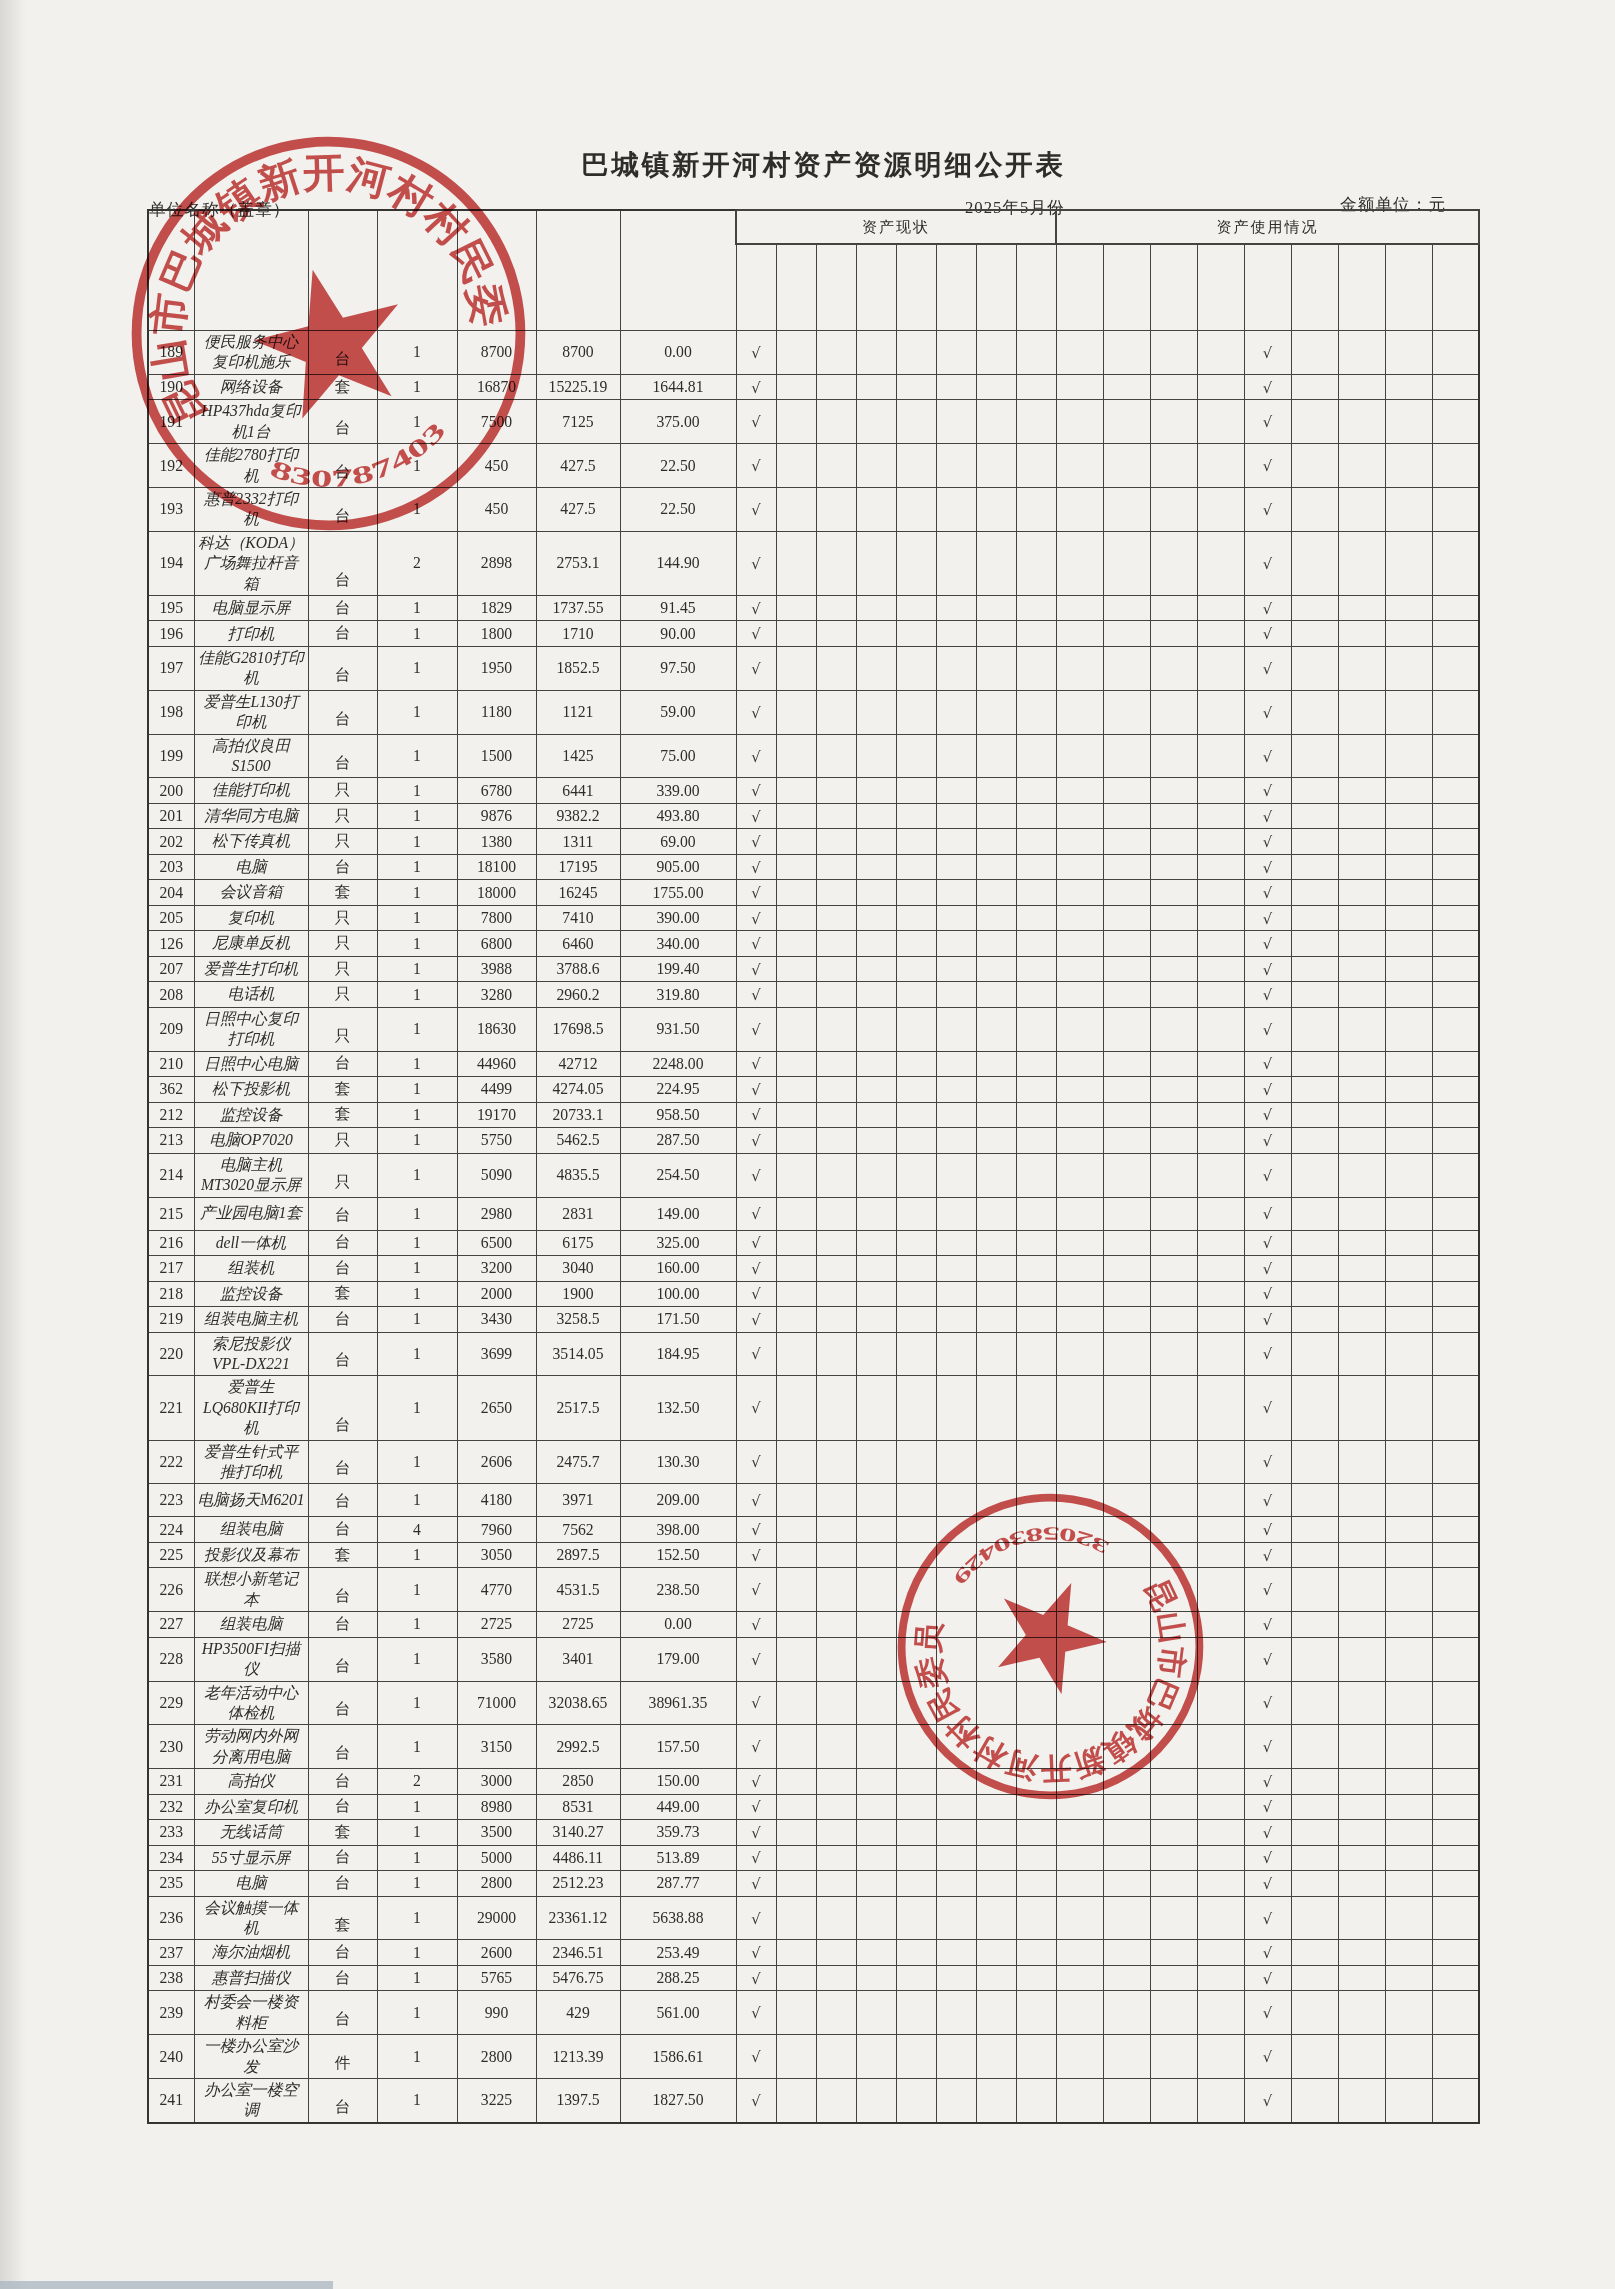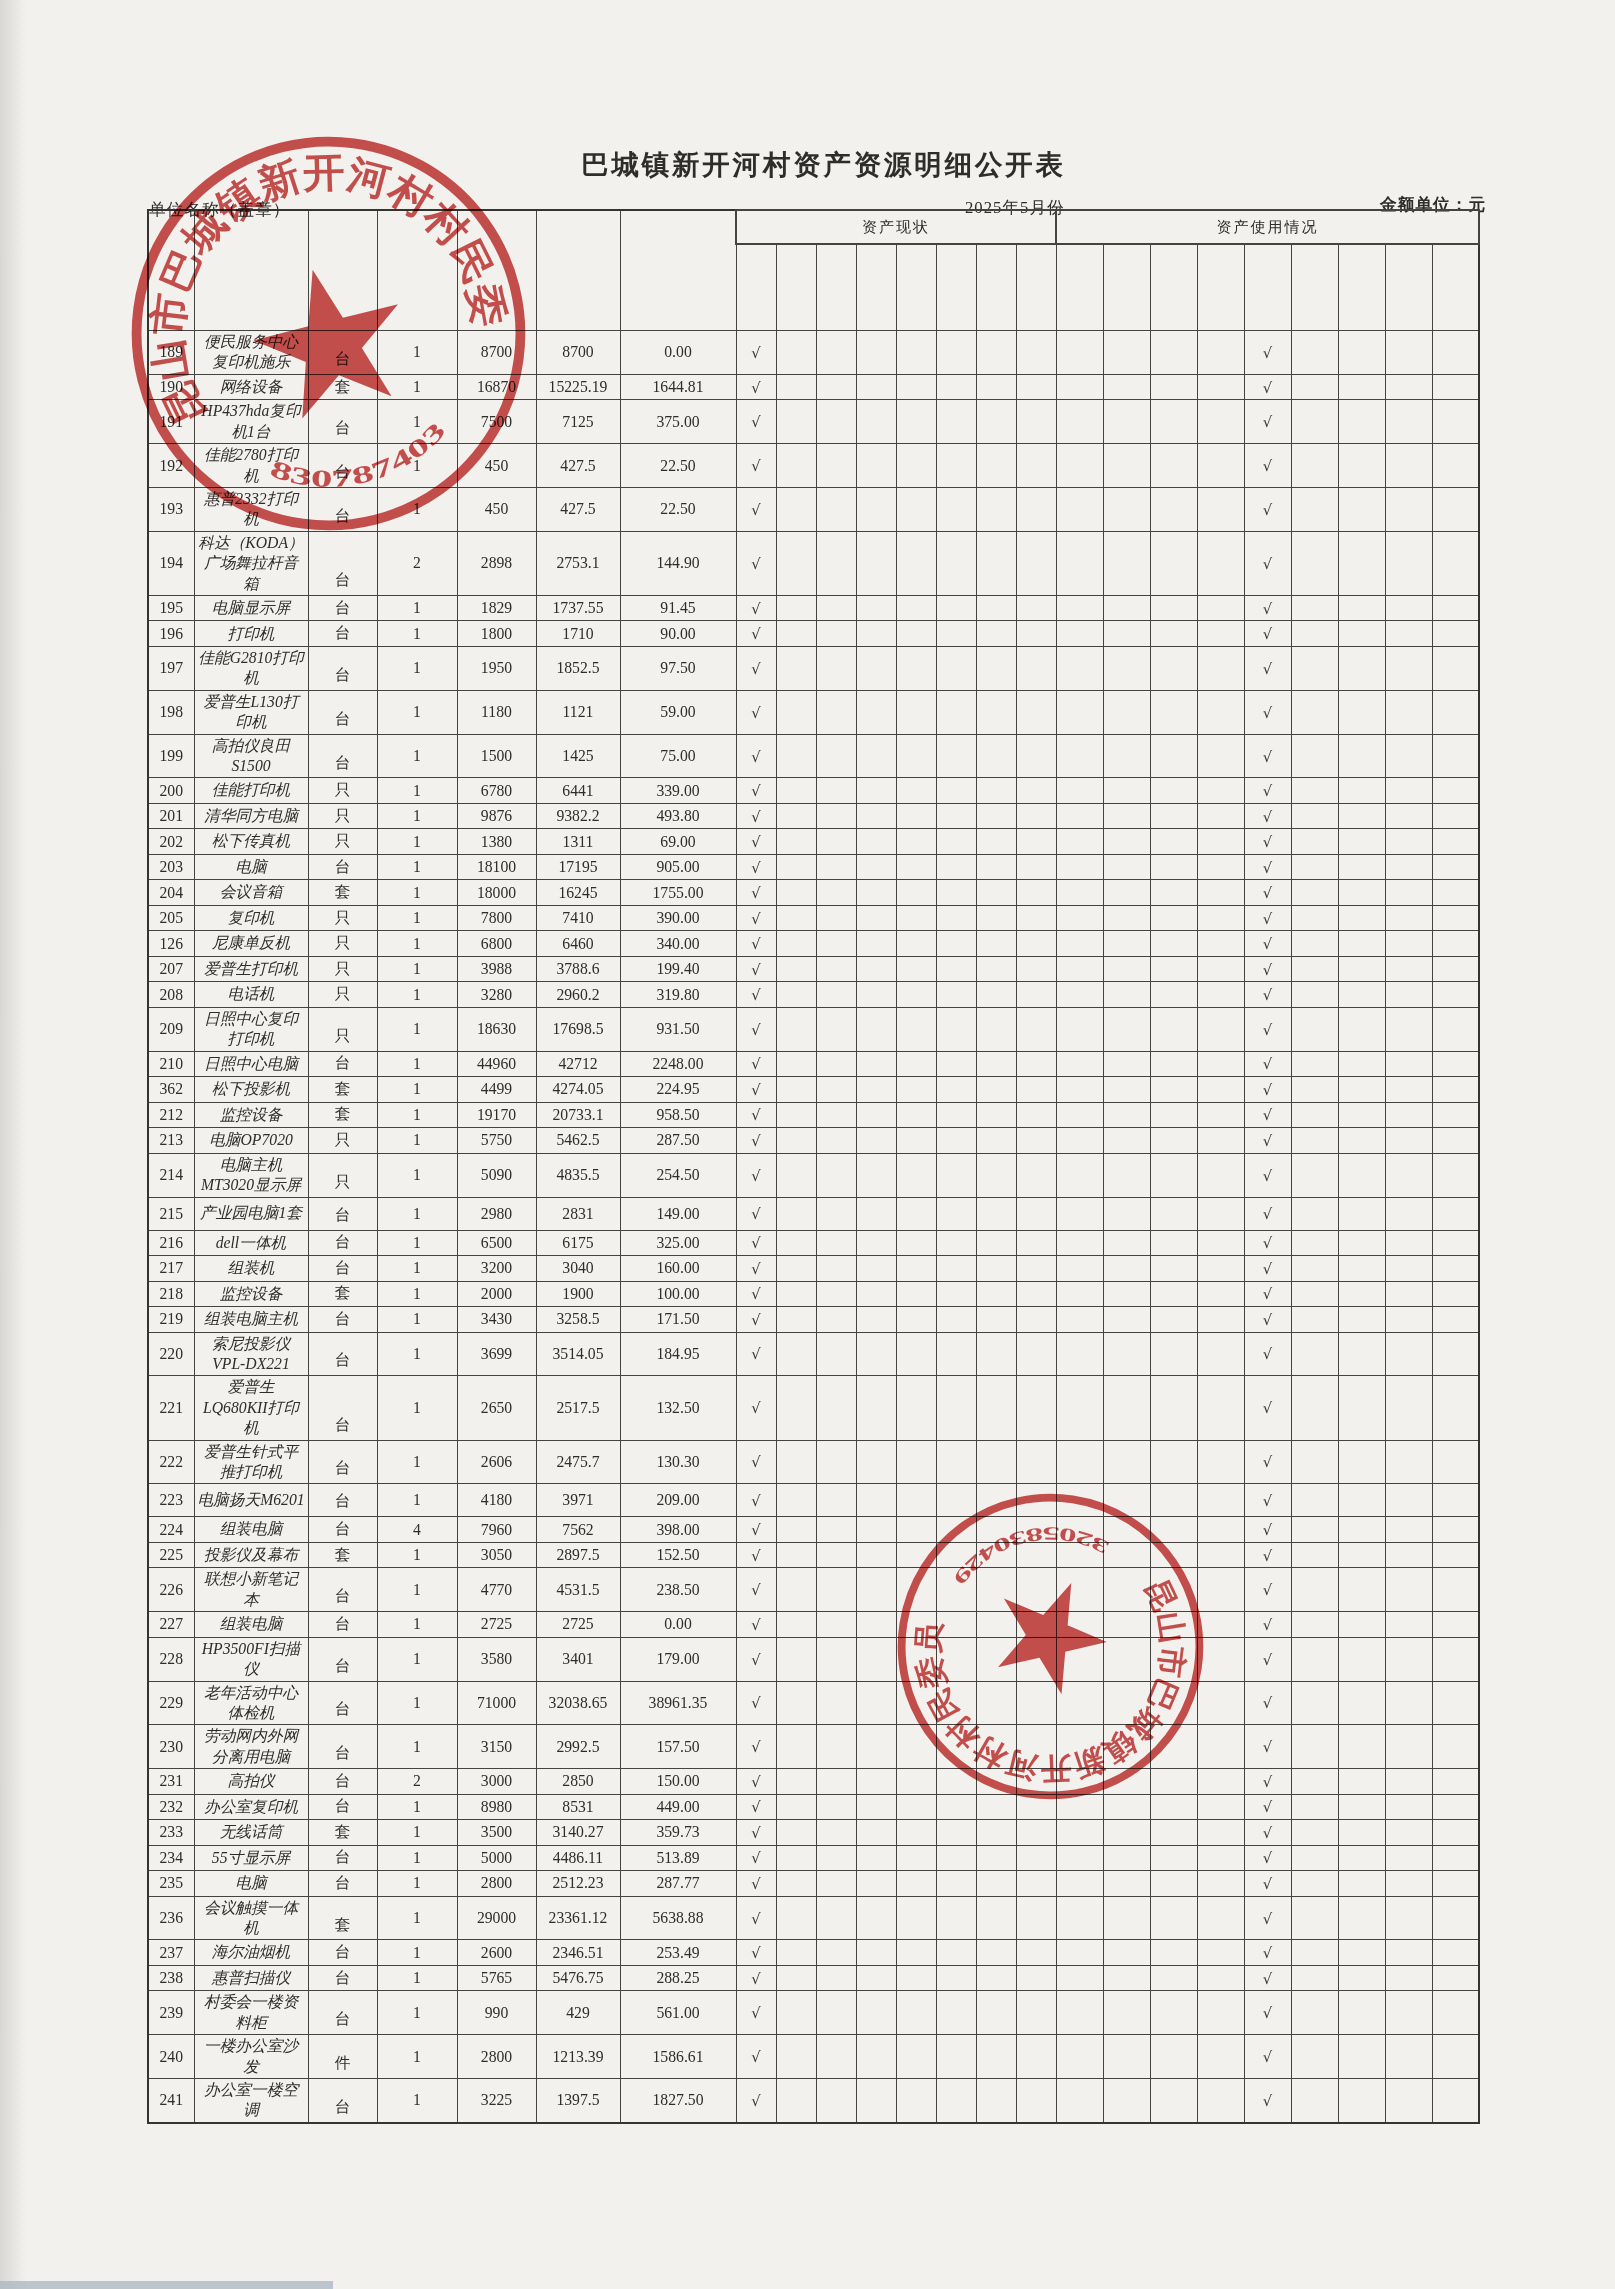--- a/index.html
+++ b/index.html
@@ -10,21 +10,21 @@
     color:#2e2d2a;
   }
   .scan-edge-left{position:absolute;left:0;top:0;width:25.5px;height:100%;
     background:linear-gradient(90deg,rgba(60,60,55,.14),rgba(60,60,55,0));}
   .scan-edge-bottom{position:absolute;left:0;bottom:0;width:333px;height:8.8px;background:#a9b6c0;opacity:.75;}
   .doc-title{position:absolute;top:147px;left:0;width:1647px;text-align:center;
     font-size:27.4px;font-weight:bold;letter-spacing:2.9px;}
   .meta{position:absolute;font-size:16.7px;letter-spacing:1px;}
   .meta.unit-label{top:198px;left:149px;text-align:right;}
   .meta.period{top:196px;left:965px;}
-  .meta.amount-unit{top:193px;left:1380px;font-weight:bold;}
+  .meta.amount-unit{top:193px;left:1340px;}
 
   table.asset-table{position:absolute;left:147px;top:209px;width:1327px;
     border-collapse:collapse;table-layout:fixed;border:2px solid #353431;}
   .asset-table td{border:1px solid #45433f;padding:0;text-align:center;
     font-size:15.7px;vertical-align:middle;overflow:hidden;}
   .asset-table thead td.section-label{font-size:15px;height:32px;letter-spacing:2px;
     border-width:2px;font-family:"Liberation Serif","DejaVu Serif",serif;}
   .asset-table thead tr.subheader-row td{height:85px;}
   .asset-table tbody tr.short{height:25.5px;}
   .asset-table tbody tr.tall{height:33px;}

